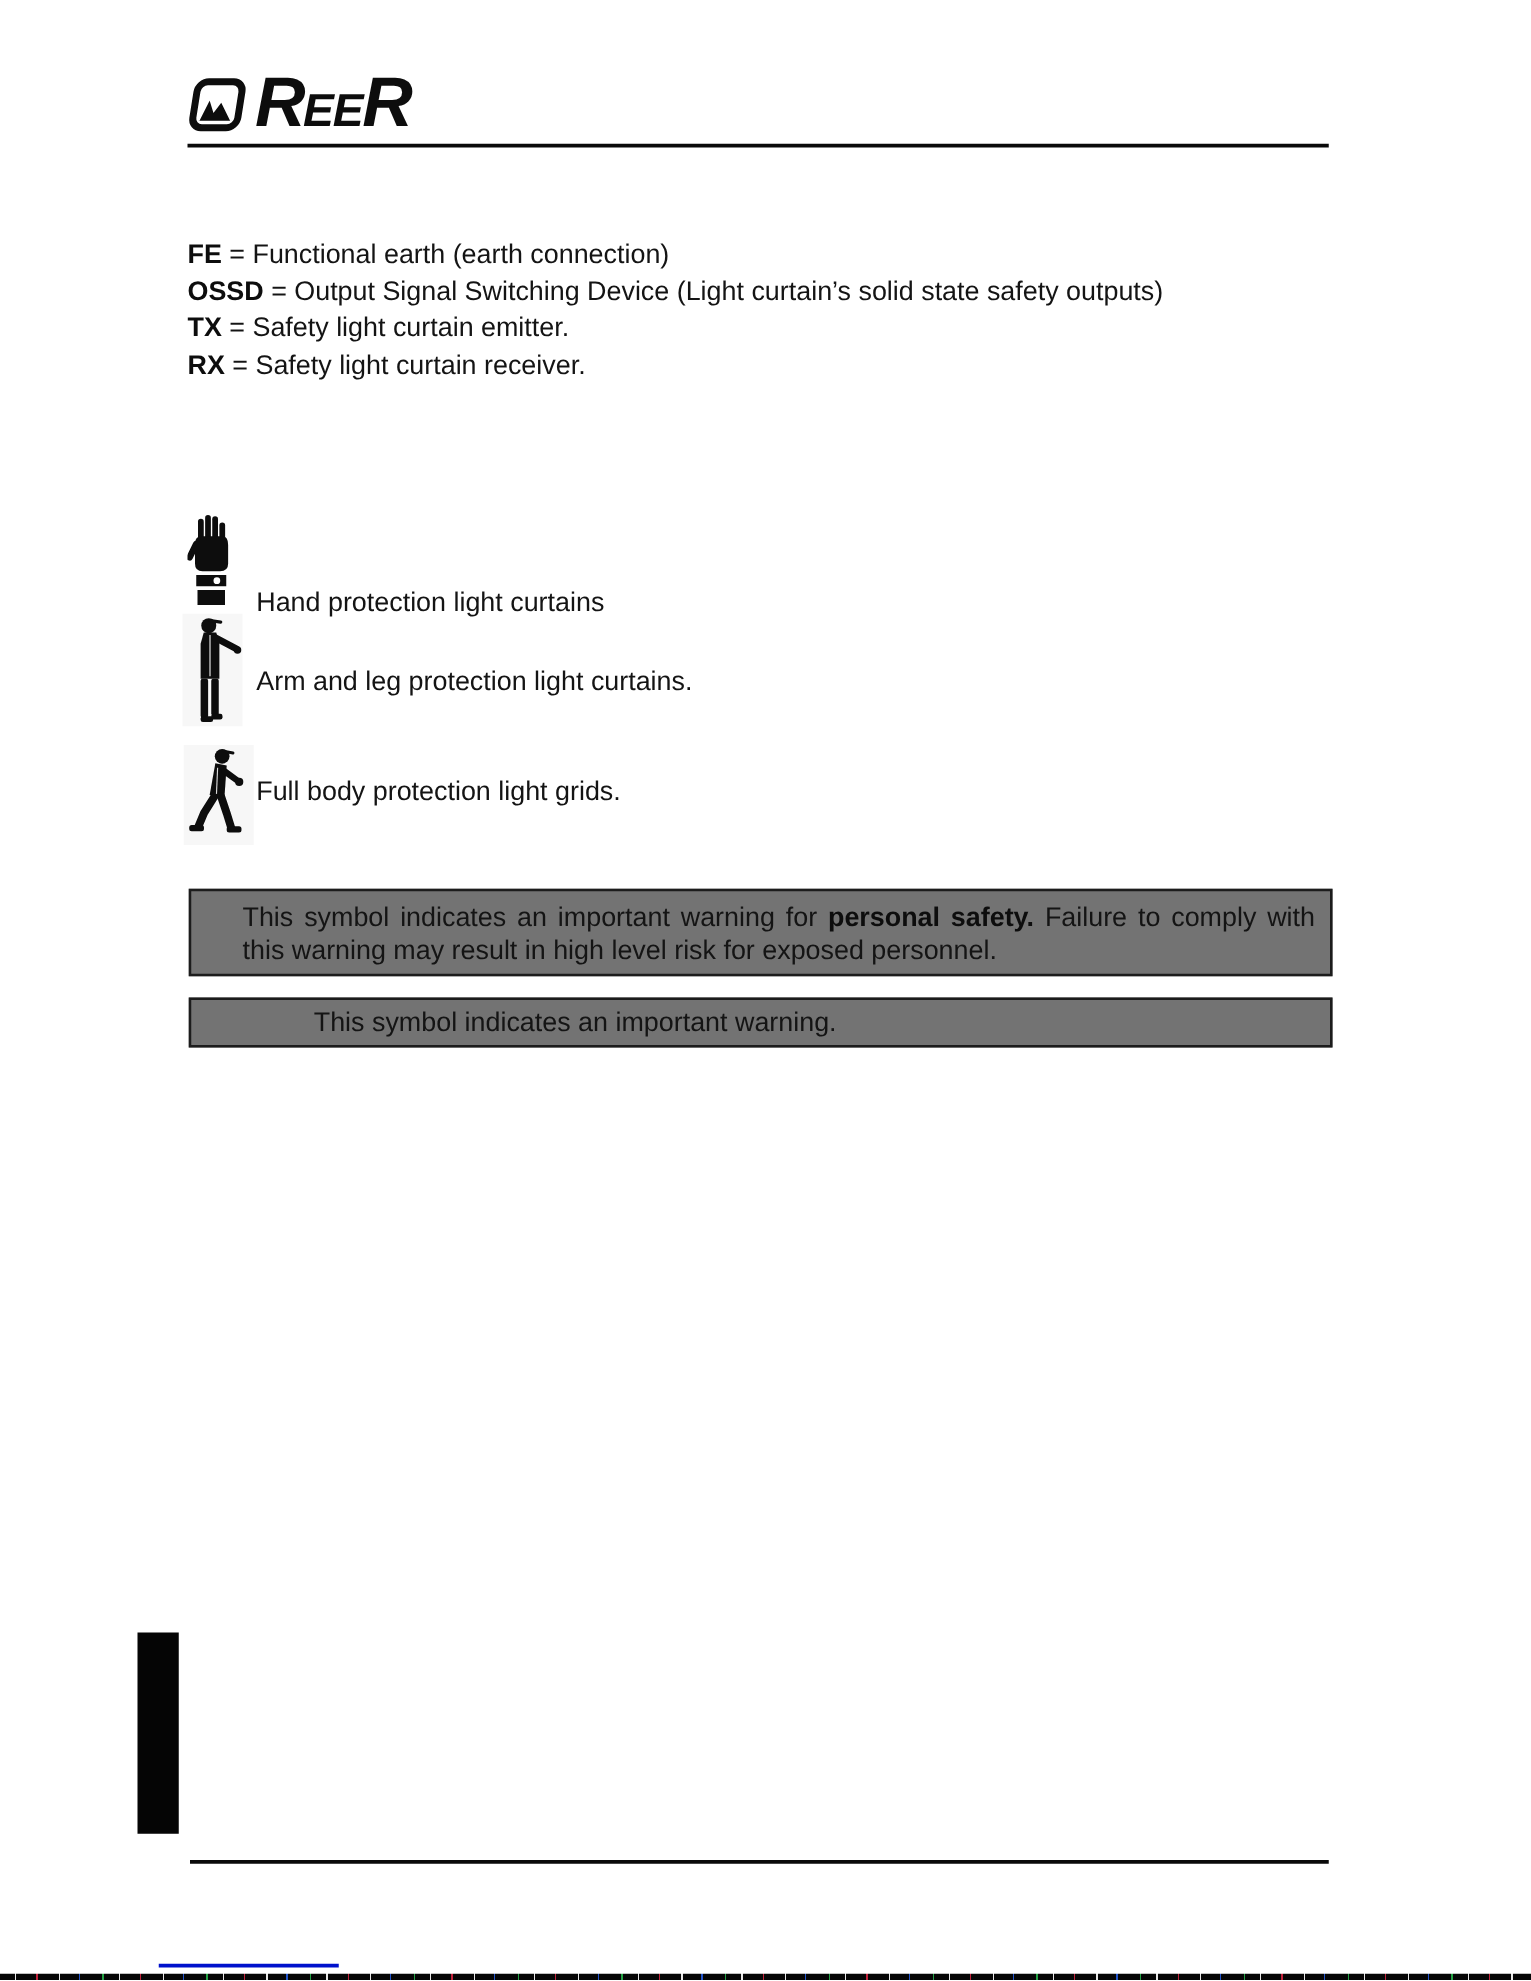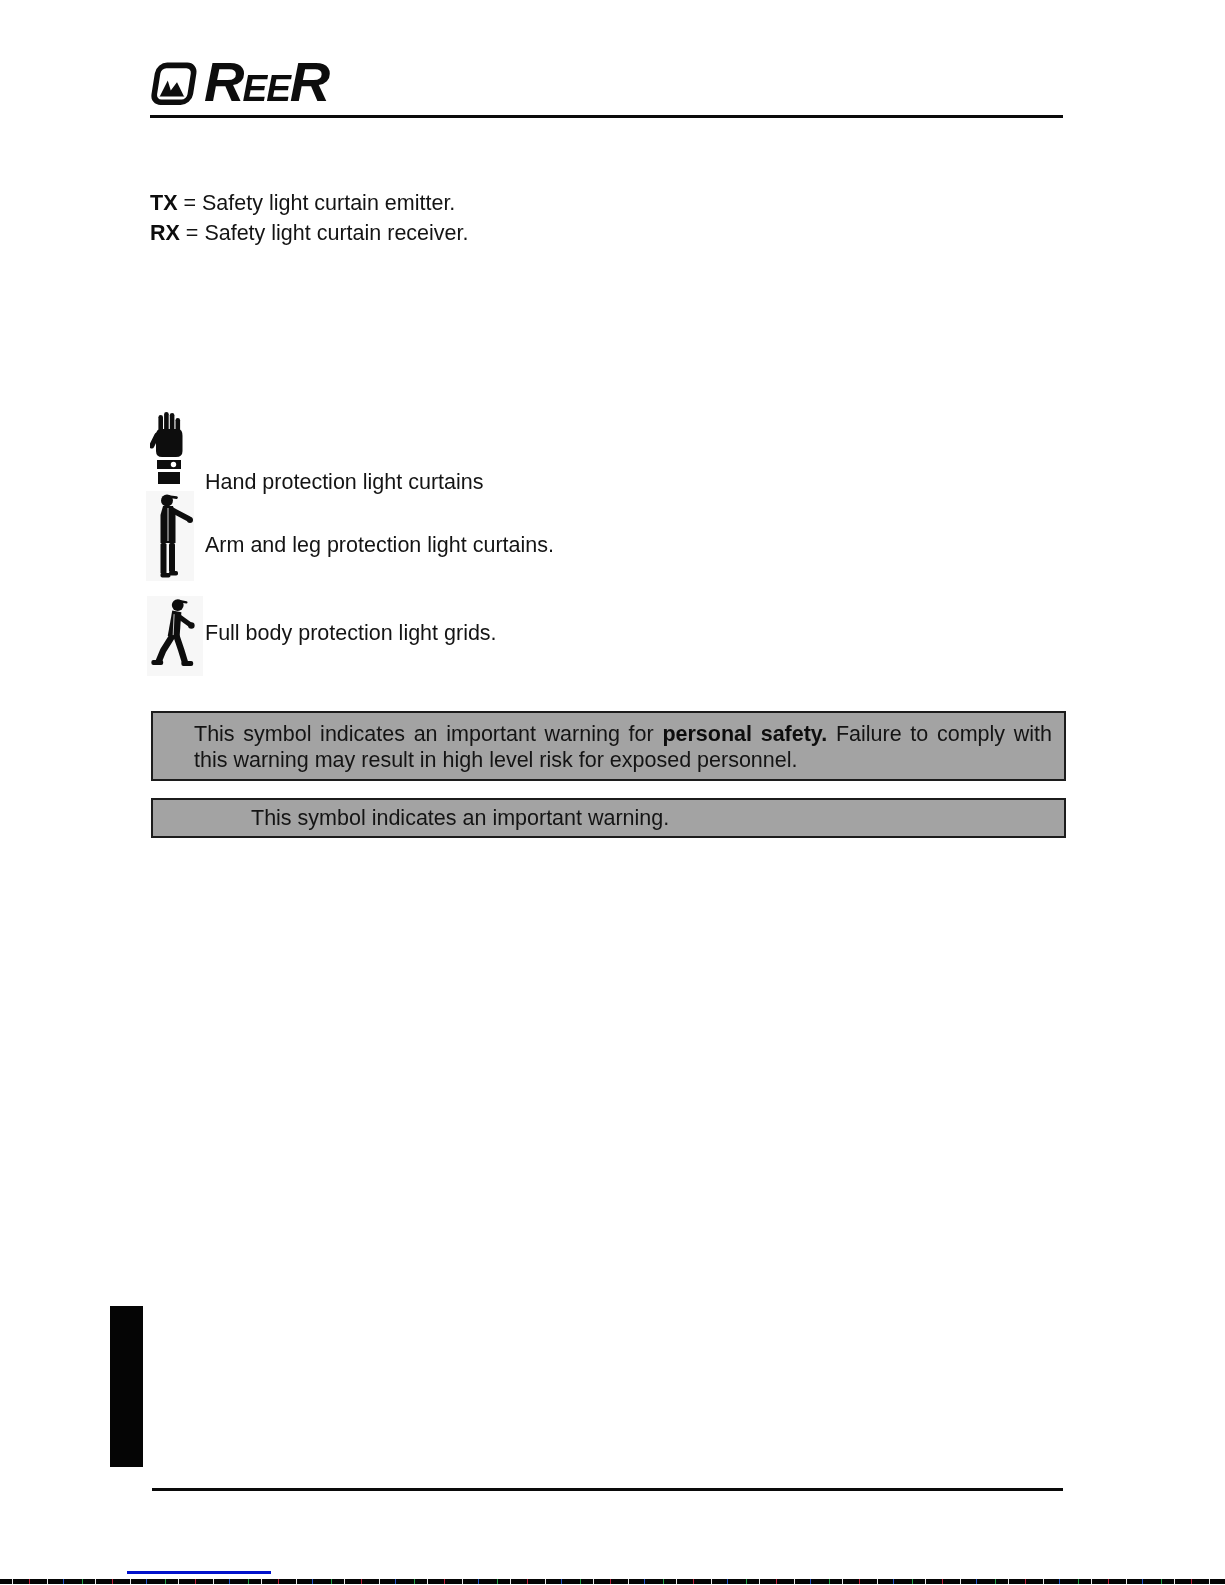--- a/index.html
+++ b/index.html
@@ -37,21 +37,21 @@
   .row-hand .sym-label{top:32px;margin-top:27px;}
   .row-arm{top:491px;}
   .row-arm .sym-icon{left:-4px;top:0;width:46px;height:90px;background:#f7f7f7;padding:0 0 0 2px;}
   .row-arm .sym-label{top:42px;}
   .row-body{top:596px;}
   .row-body .sym-icon{left:-3px;top:0;width:56px;height:80px;background:#f7f7f7;}
   .row-body .sym-label{top:25px;}
   
   .warnbox{
     position:absolute;left:151px;width:915px;
-    background:#a3a3a3;border:2px solid #1c1c1c;box-sizing:border-box;
+    background:#737373;border:2px solid #1c1c1c;box-sizing:border-box;
     color:#141414;font-size:21.5px;
   }
   .warn1{top:711px;height:70px;}
   .warn1 p{margin:0;padding:9px 12px 0 41px;line-height:25.5px;text-align:justify;}
   .warn1 b{font-weight:700;color:#0d0d0d;}
   .warn2{top:798px;height:40px;padding-left:48px;}
   .warn2 p{margin:0;padding:0 12px 0 50px;line-height:36px;}
   
   .black-tab{position:absolute;left:110px;top:1306px;width:33px;height:161px;background:#050505;}
   .footer-rule{position:absolute;left:152px;top:1488px;width:911px;height:3px;background:#0a0a0a;}
@@ -79,20 +79,22 @@
         <path d="M9 45 L17 22 L23 35 L29 25 L42 45" stroke="#ffffff" stroke-width="2.2"></path>
       </g>
     </svg>
     <div class="logo-text"><span class="big">R</span><span class="small">EE</span><span class="big">R</span></div>
   </header>
 
   <div class="header-rule"></div>
 
 
   <section class="abbrev">
+    <div><span class="term">FE</span><span> = Functional earth (earth connection)</span></div>
+    <div><span class="term">OSSD</span><span> = Output Signal Switching Device (Light curtain’s solid state safety outputs)</span></div>
     <div><span class="term">TX</span><span> = Safety light curtain emitter.</span></div>
     <div><span class="term">RX</span><span> = Safety light curtain receiver.</span></div>
   </section>
 
   <div class="symbol-row row-hand">
     <svg class="sym-icon" viewBox="0 0 38 74" aria-hidden="true">
       <g fill="#0d0d0d">
         <rect x="8.4" y="4" width="4.6" height="22" rx="2.3"></rect>
         <rect x="14.1" y="1" width="4.6" height="24" rx="2.3"></rect>
         <rect x="19.8" y="2" width="4.6" height="24" rx="2.3"></rect>

